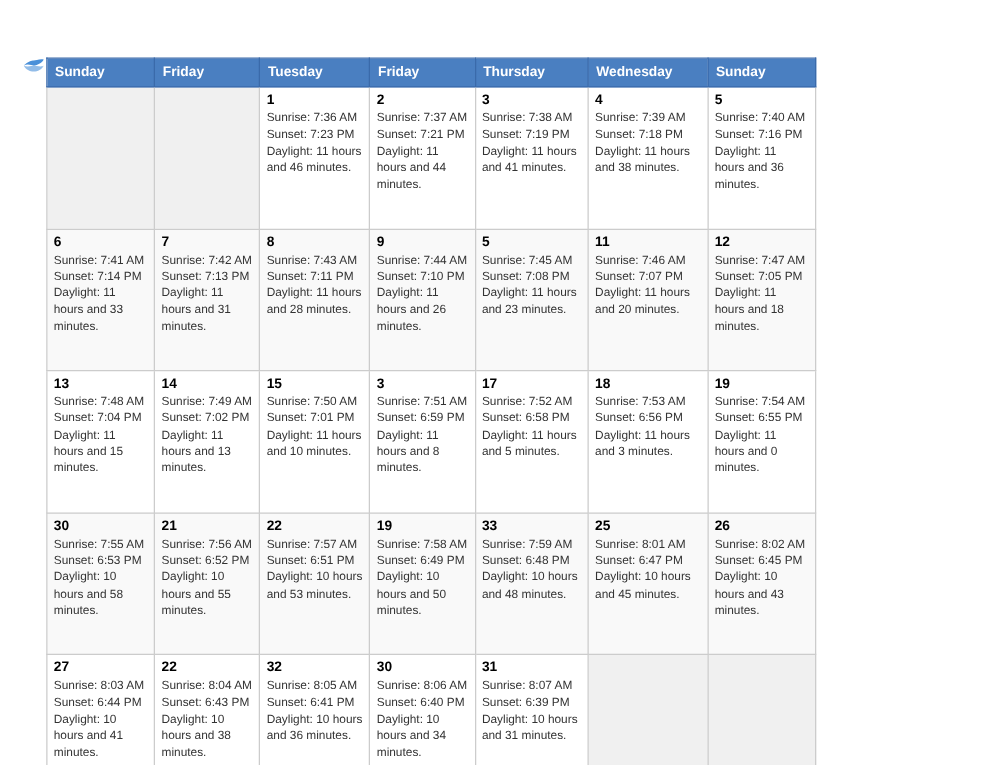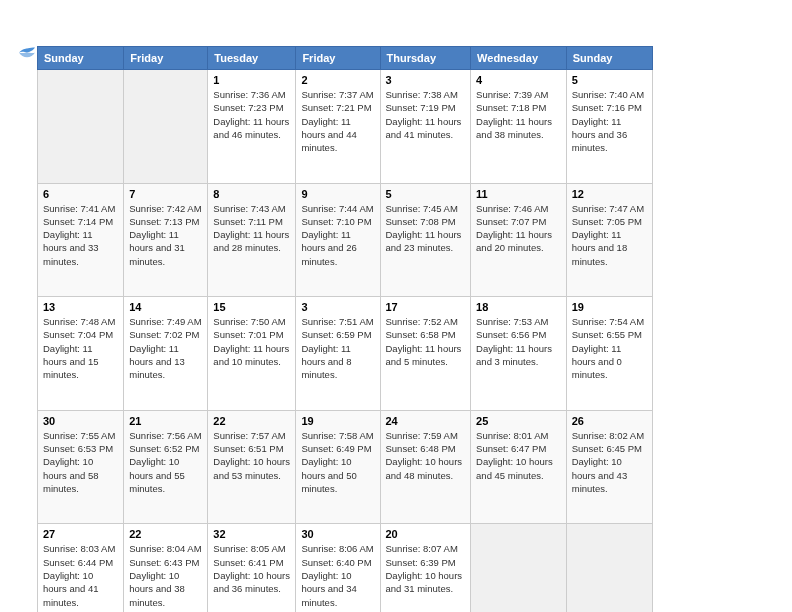--- a/index.html
+++ b/index.html
@@ -229,21 +229,21 @@
           </td>
           <td>
             <span class="day-num">22</span>
             <div class="day-info">Sunrise: 7:57 AM<br>Sunset: 6:51 PM<br>Daylight: 10 hours and 53 minutes.</div>
           </td>
           <td>
             <span class="day-num">19</span>
             <div class="day-info">Sunrise: 7:58 AM<br>Sunset: 6:49 PM<br>Daylight: 10 hours and 50 minutes.</div>
           </td>
           <td>
-            <span class="day-num">24</span>
+            <span class="day-num">33</span>
             <div class="day-info">Sunrise: 7:59 AM<br>Sunset: 6:48 PM<br>Daylight: 10 hours and 48 minutes.</div>
           </td>
           <td>
             <span class="day-num">25</span>
             <div class="day-info">Sunrise: 8:01 AM<br>Sunset: 6:47 PM<br>Daylight: 10 hours and 45 minutes.</div>
           </td>
           <td>
             <span class="day-num">26</span>
             <div class="day-info">Sunrise: 8:02 AM<br>Sunset: 6:45 PM<br>Daylight: 10 hours and 43 minutes.</div>
           </td>
@@ -259,21 +259,21 @@
           </td>
           <td>
             <span class="day-num">32</span>
             <div class="day-info">Sunrise: 8:05 AM<br>Sunset: 6:41 PM<br>Daylight: 10 hours and 36 minutes.</div>
           </td>
           <td>
             <span class="day-num">30</span>
             <div class="day-info">Sunrise: 8:06 AM<br>Sunset: 6:40 PM<br>Daylight: 10 hours and 34 minutes.</div>
           </td>
           <td>
-            <span class="day-num">20</span>
+            <span class="day-num">31</span>
             <div class="day-info">Sunrise: 8:07 AM<br>Sunset: 6:39 PM<br>Daylight: 10 hours and 31 minutes.</div>
           </td>
           <td class="empty"></td>
           <td class="empty"></td>
         </tr>
       </tbody>
   </table>
 </div>
 
 </body></html>

